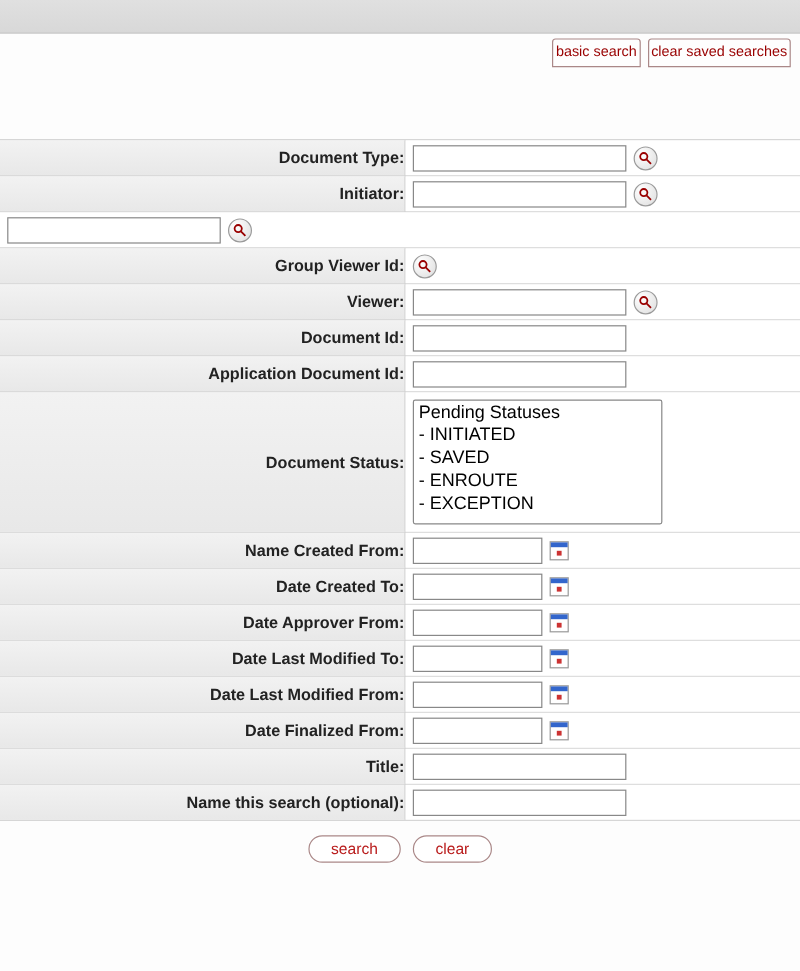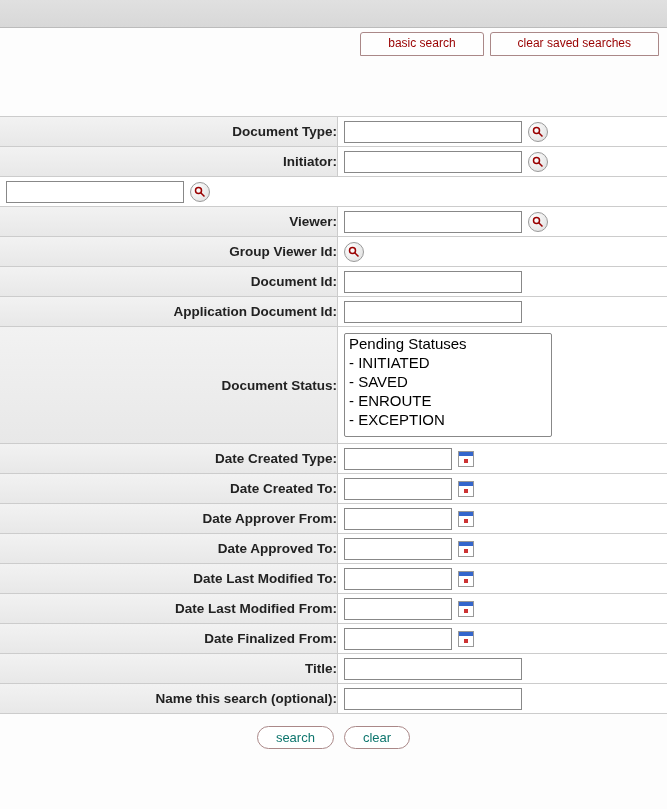--- a/index.html
+++ b/index.html
@@ -18,21 +18,21 @@
   .tab-row {
     display: flex;
     justify-content: flex-end;
     gap: 6px;
     padding: 4px 8px 0 8px;
     height: 28px;
   }
   .tab {
     border: 1px solid #a88;
     border-radius: 3px 3px 0 0;
-    padding: 3px 27px;
+    padding: 3px 2px;
     font-size: 12px;
     color: #990000;
     background: #fefefe;
     cursor: pointer;
   }
   .form-area {
     margin-top: 60px;
     border-top: 1px solid #ccc;
   }
   .row {
@@ -120,21 +120,21 @@
     display: flex;
     justify-content: center;
     gap: 10px;
     padding: 12px 0;
   }
   .pill-btn {
     border: 1px solid #a88;
     border-radius: 12px;
     padding: 3px 18px;
     font-size: 13px;
-    color: #0f766e;
+    color: #b91c1c;
     background: #fff;
     cursor: pointer;
     font-family: inherit;
   }
   .status-row .label-cell { }
   .status-row .input-cell { padding: 6px; }
 </style>
 </head>
 <body>
 
@@ -179,35 +179,35 @@
       <span class="lookup-icon">
         <svg viewBox="0 0 16 16">
             <circle cx="6" cy="6" r="4" fill="none" stroke="#900" stroke-width="2"></circle>
             <line x1="9" y1="9" x2="14" y2="14" stroke="#900" stroke-width="2"></line>
           </svg>
       </span>
     </div>
   </div>
 
   <div class="row">
+    <div class="label-cell">Group Viewer Id:</div>
+    <div class="input-cell">
+      <span class="lookup-icon">
+        <svg viewBox="0 0 16 16">
+            <circle cx="6" cy="6" r="4" fill="none" stroke="#900" stroke-width="2"></circle>
+            <line x1="9" y1="9" x2="14" y2="14" stroke="#900" stroke-width="2"></line>
+          </svg>
+      </span>
+    </div>
+  </div>
+
+  <div class="row">
     <div class="label-cell">Viewer:</div>
     <div class="input-cell">
       <input type="text" class="w-wide" value="" style="">
-      <span class="lookup-icon">
-        <svg viewBox="0 0 16 16">
-            <circle cx="6" cy="6" r="4" fill="none" stroke="#900" stroke-width="2"></circle>
-            <line x1="9" y1="9" x2="14" y2="14" stroke="#900" stroke-width="2"></line>
-          </svg>
-      </span>
-    </div>
-  </div>
-
-  <div class="row">
-    <div class="label-cell">Group Viewer Id:</div>
-    <div class="input-cell">
       <span class="lookup-icon">
         <svg viewBox="0 0 16 16">
             <circle cx="6" cy="6" r="4" fill="none" stroke="#900" stroke-width="2"></circle>
             <line x1="9" y1="9" x2="14" y2="14" stroke="#900" stroke-width="2"></line>
           </svg>
       </span>
     </div>
   </div>
 
   <div class="row">
@@ -231,21 +231,21 @@
           <option>Pending Statuses</option>
           <option>- INITIATED</option>
           <option>- SAVED</option>
           <option>- ENROUTE</option>
           <option>- EXCEPTION</option>
         </select>
     </div>
   </div>
 
   <div class="row">
-    <div class="label-cell">Date Created Type:</div>
+    <div class="label-cell">Name Created From:</div>
     <div class="input-cell">
       <input type="text" class="w-date" value="" style="">
       <span class="cal-icon"></span>
     </div>
   </div>
 
   <div class="row">
     <div class="label-cell">Date Created To:</div>
     <div class="input-cell">
       <input type="text" class="w-date" value="" style="">
@@ -254,27 +254,20 @@
   </div>
 
   <div class="row">
     <div class="label-cell">Date Approver From:</div>
     <div class="input-cell">
       <input type="text" class="w-date" value="" style="">
       <span class="cal-icon"></span>
     </div>
   </div>
 
-  <div class="row">
-    <div class="label-cell">Date Approved To:</div>
-    <div class="input-cell">
-      <input type="text" class="w-date" value="" style="">
-      <span class="cal-icon"></span>
-    </div>
-  </div>
 
   <div class="row">
     <div class="label-cell">Date Last Modified To:</div>
     <div class="input-cell">
       <input type="text" class="w-date" value="" style="">
       <span class="cal-icon"></span>
     </div>
   </div>
 
   <div class="row">

